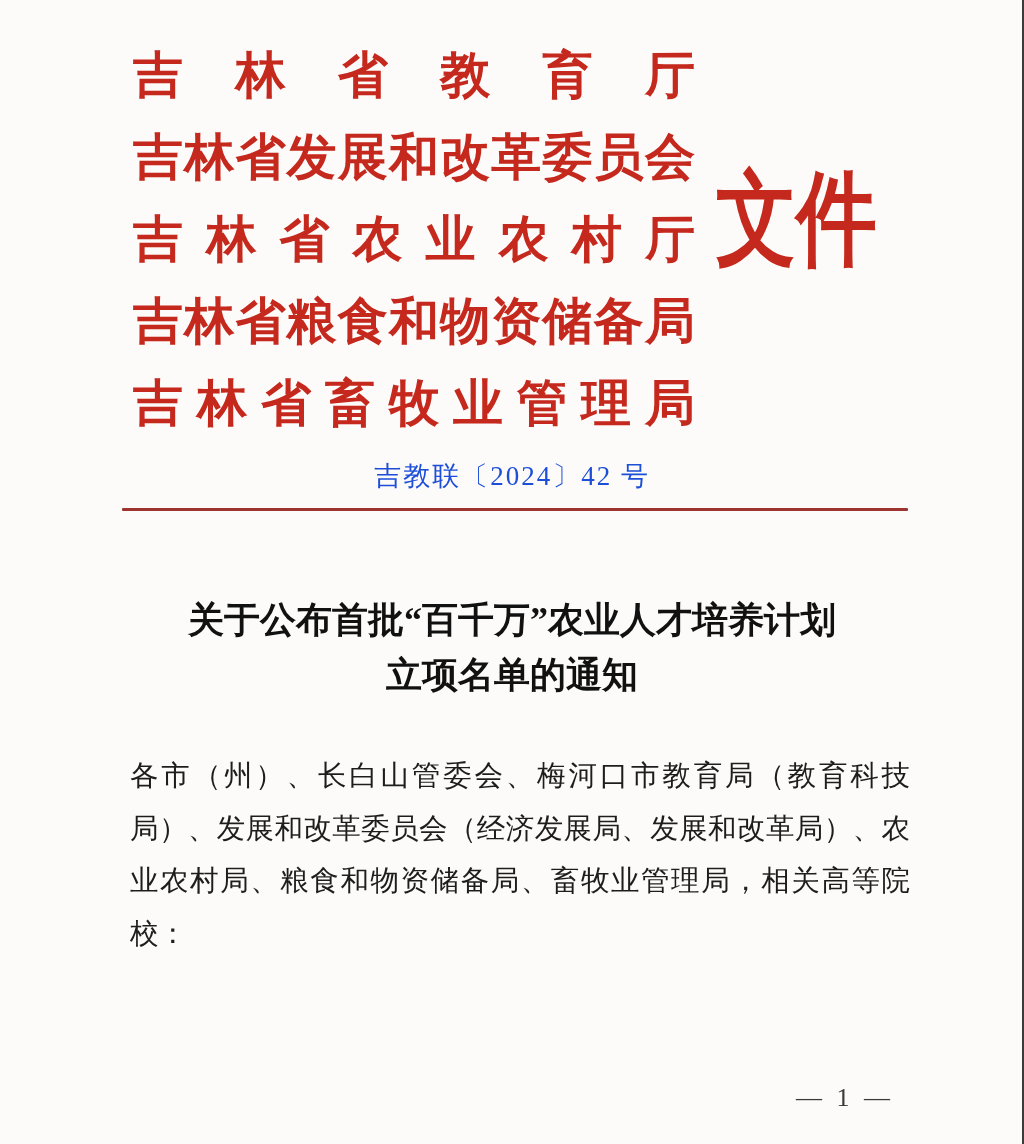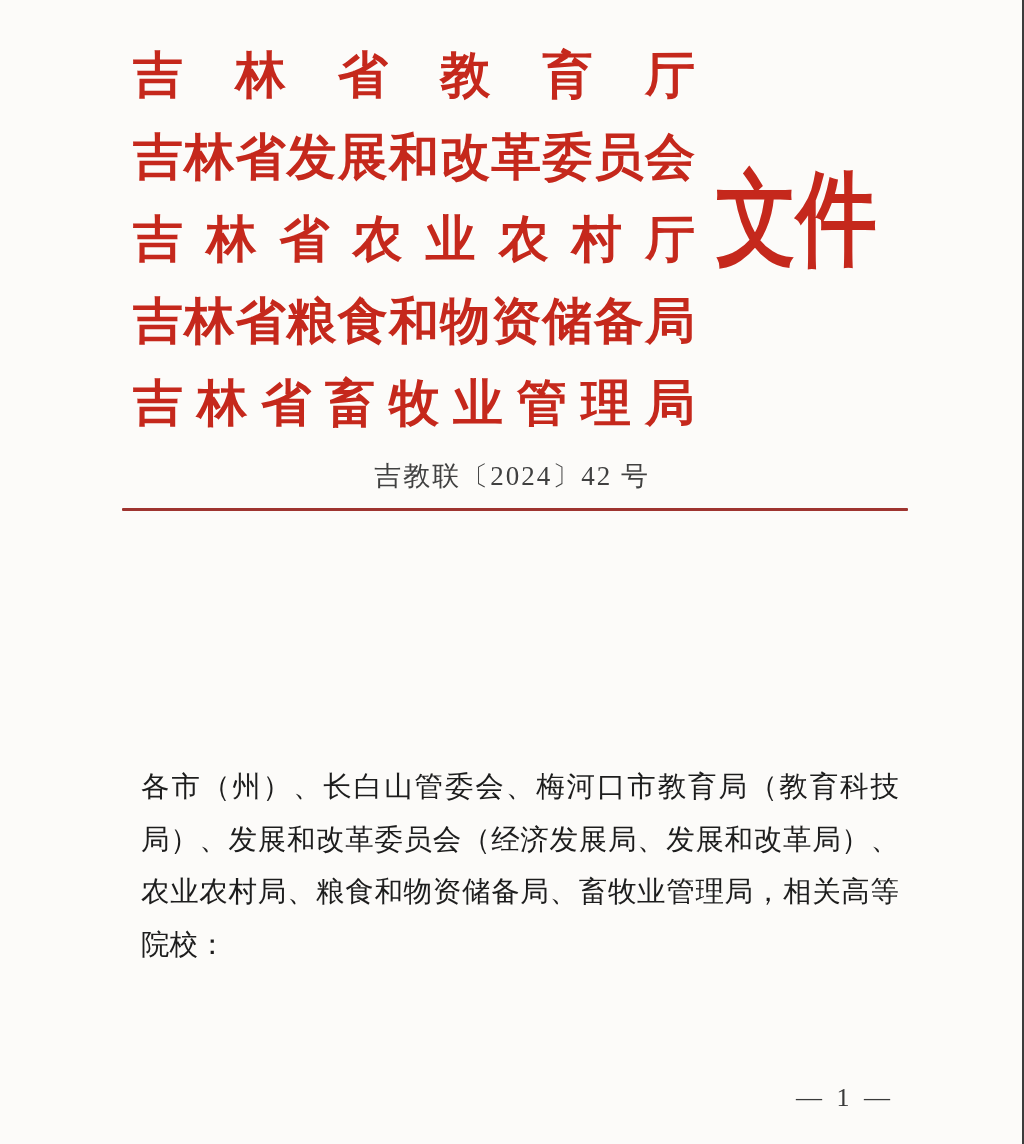--- a/index.html
+++ b/index.html
@@ -41,21 +41,21 @@
     line-height:1;
     white-space:nowrap;
     transform:scaleX(0.78);
     transform-origin:left center;
   }
   .doc-number{
     position:absolute;left:0;right:0;top:458px;
     text-align:center;
     font-size:27px;
     letter-spacing:2px;
-    color:#404040;
+    color:#1d4ed8;
   }
   .red-rule{
     position:absolute;left:122px;top:508px;width:786px;height:3px;
     background:#9e3430;
     border-radius:1px;
   }
   
   .doc-title{
     position:absolute;left:0;right:0;top:593px;
     text-align:center;
@@ -66,21 +66,21 @@
   }
   
   .body-text{
     position:absolute;left:130px;top:750px;width:780px;
     font-size:28.5px;
     line-height:52.5px;
     color:#1d1d1d;
     text-align:justify;
     text-justify:inter-ideograph;
   }
-  .body-text p{margin:11px;}
+  .body-text p{margin:0;}
   .body-text p.indent{text-indent:2em;}
   
   .page-number{
     position:absolute;top:1083px;right:130px;
     font-size:26px;
     letter-spacing:4px;
     color:#3a3a3a;
   }
 </style>
 </head>
@@ -145,20 +145,24 @@
         <span>局</span>
       </div>
   </div>
 
   <div class="doc-type">文件</div>
 
   <div class="doc-number">吉教联〔2024〕42 号</div>
 
   <div class="red-rule"></div>
 
+  <div class="doc-title">
+    <div>关于公布首批“百千万”农业人才培养计划</div>
+    <div>立项名单的通知</div>
+  </div>
 
   <div class="body-text">
     <p>各市（州）、长白山管委会、梅河口市教育局（教育科技局）、发展和改革委员会（经济发展局、发展和改革局）、农业农村局、粮食和物资储备局、畜牧业管理局，相关高等院校：</p>
   </div>
 
   <div class="page-number">— 1 —</div>
 
   <div class="right-edge"></div>
 
 </div>

